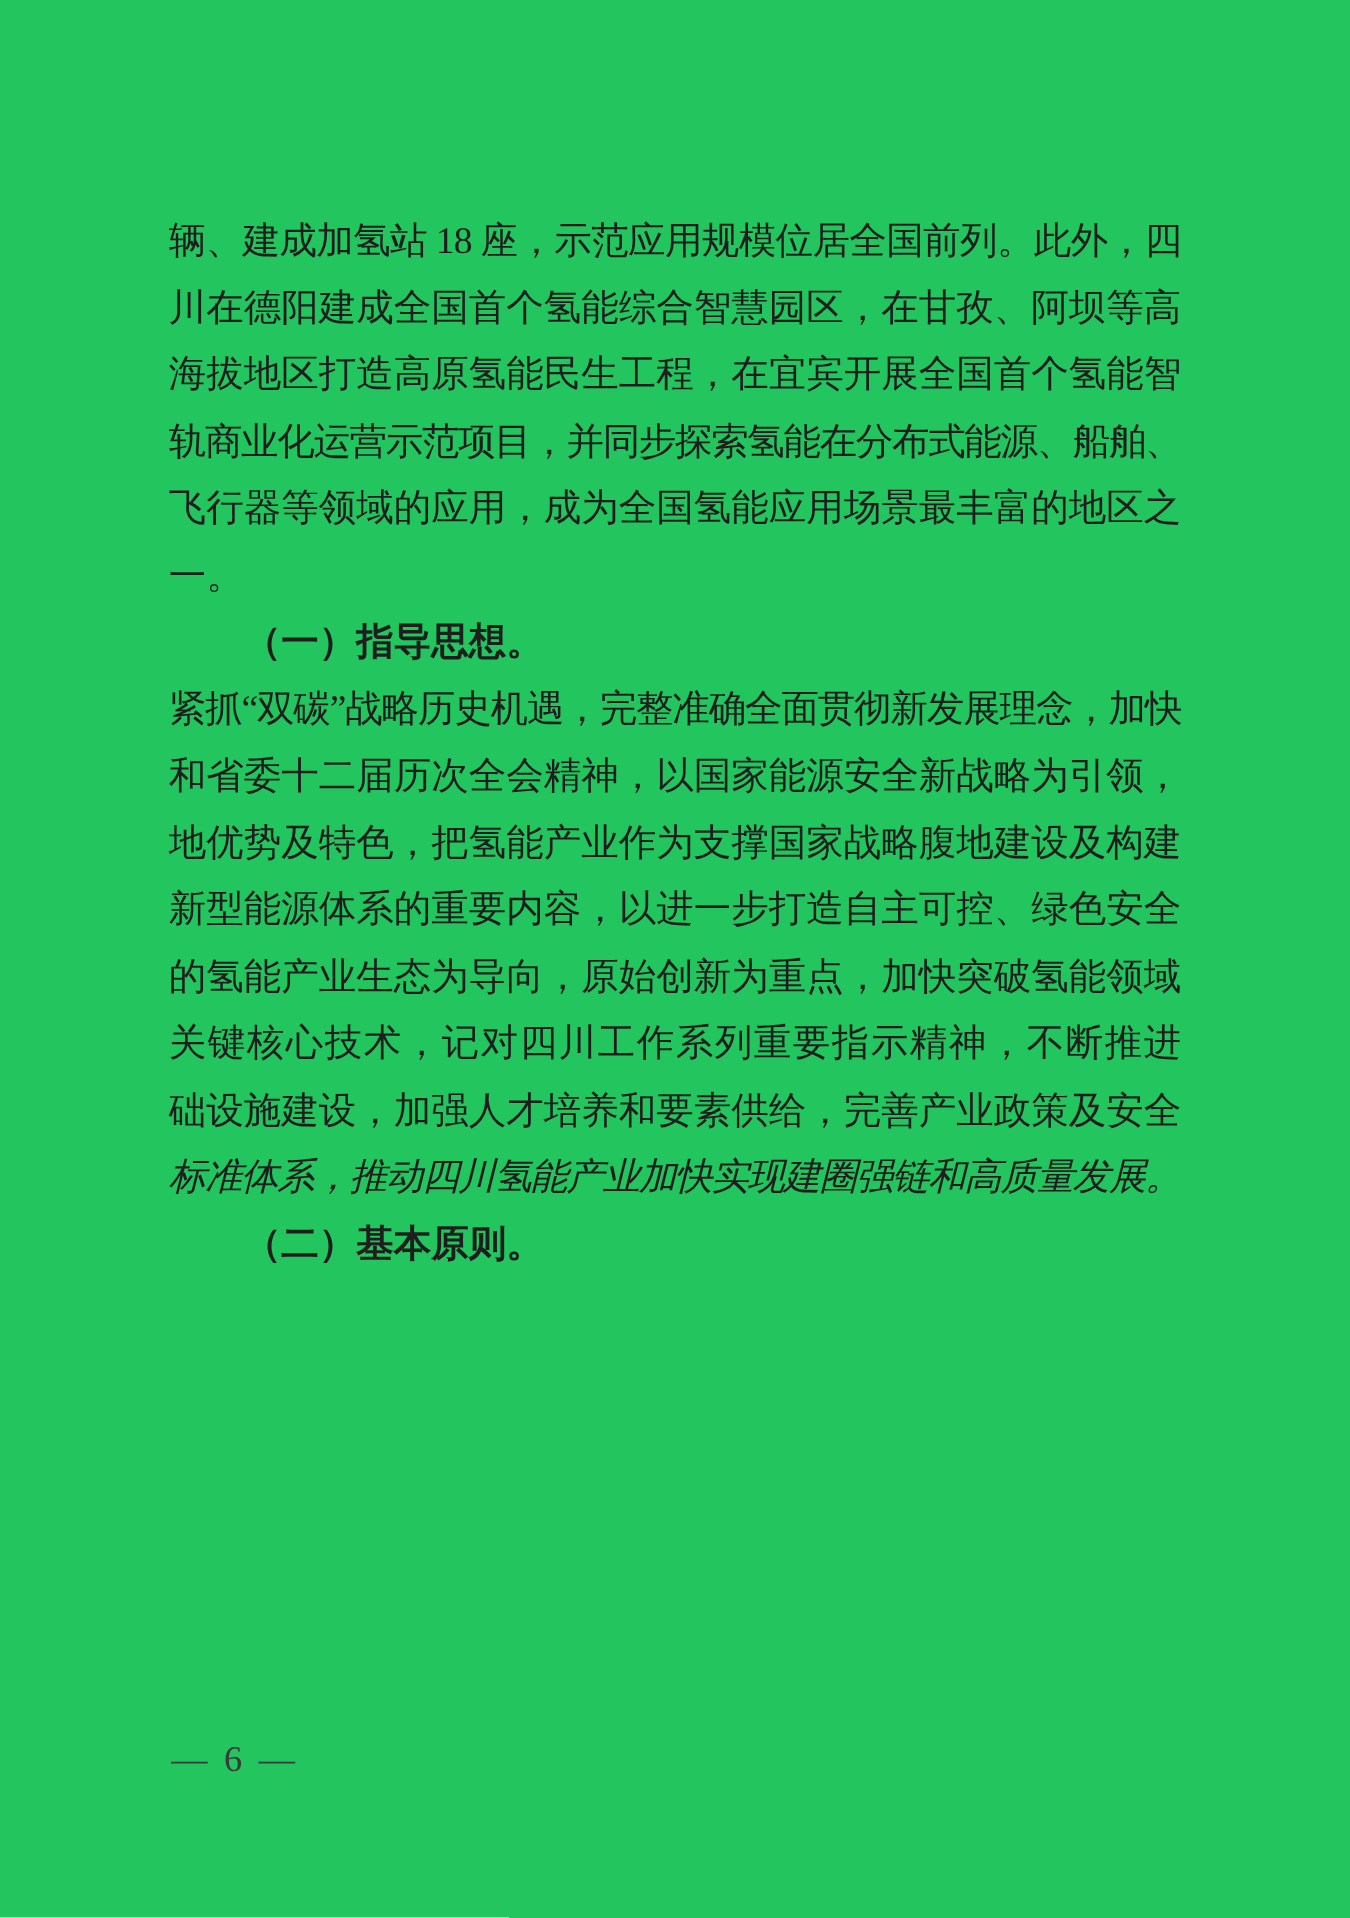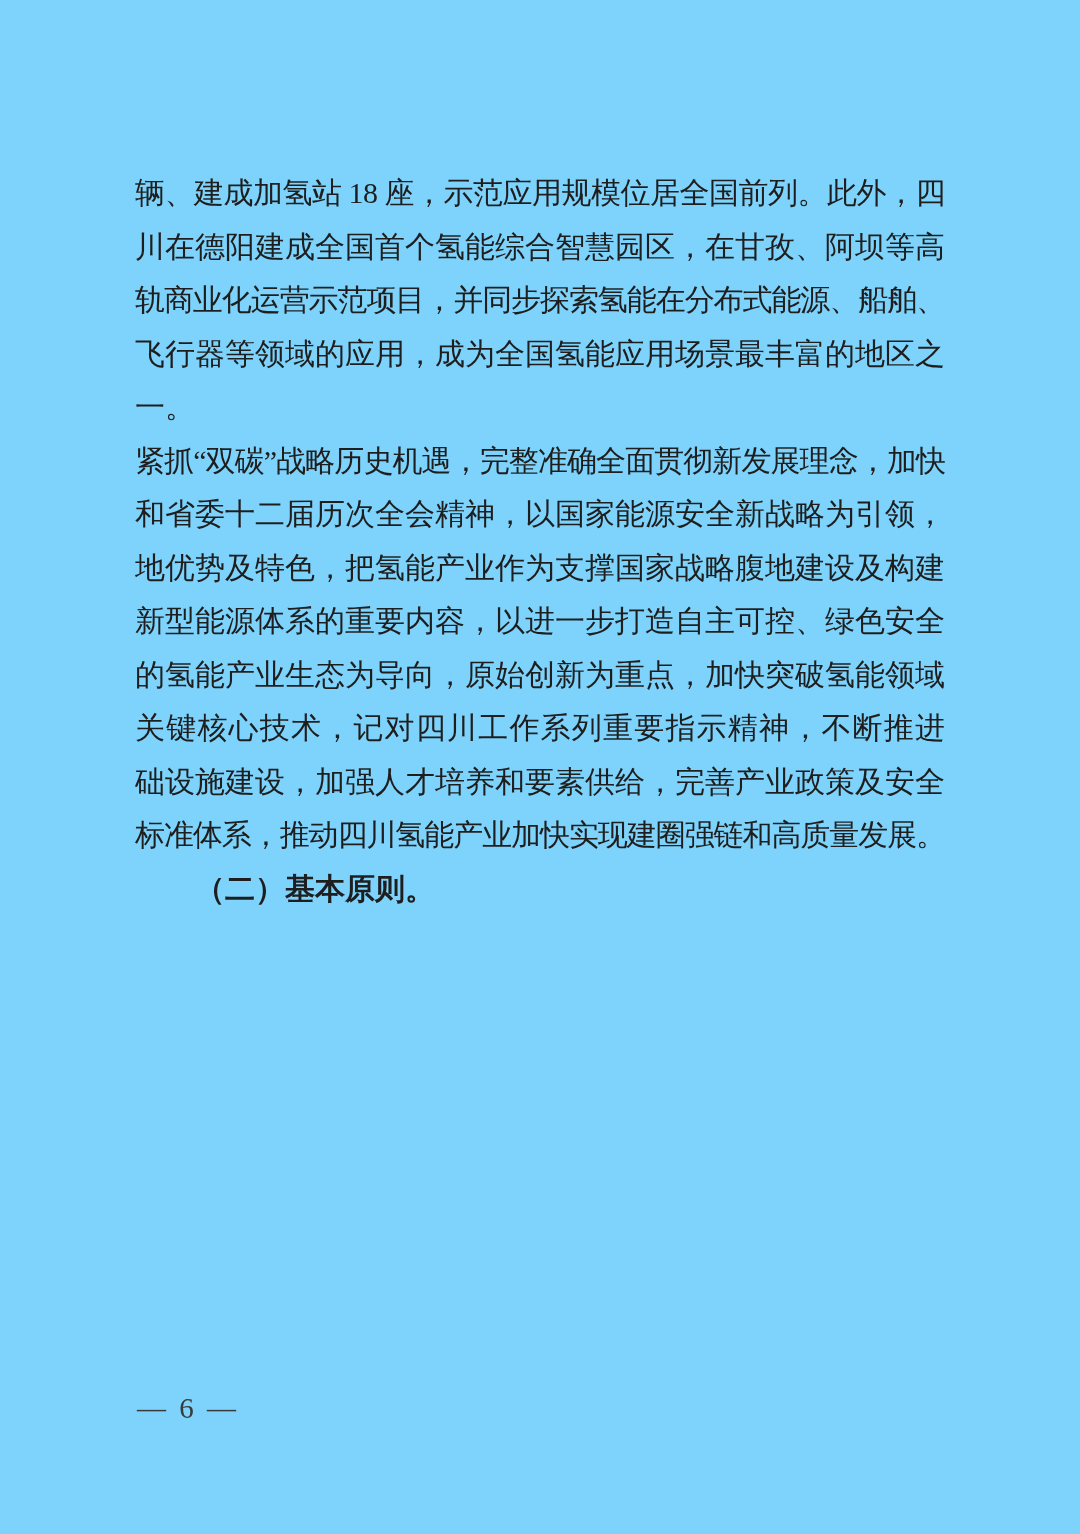--- a/index.html
+++ b/index.html
@@ -4,21 +4,21 @@
 <style>
   html, body {
     margin: 0;
     padding: 0;
     background: #fdfdfc;
   }
   .page {
     position: relative;
     width: 1080px;
     height: 1534px;
-    background: #7dd3fc;
+    background: #22c55e;
     overflow: hidden;
     font-family: "Liberation Serif", serif;
   }
   .doc-body {
     position: absolute;
     left: 135px;
     top: 166px;
     width: 810px;
   }
   .doc-line {
@@ -49,29 +49,31 @@
     word-spacing: 6px;
   }
 </style>
 </head>
 <body>
 
 <div class="page">
   <main class="doc-body" id="doc-body">
       <div class="doc-line j" style="letter-spacing: -0.533333px;">辆、建成加氢站 18 座，示范应用规模位居全国前列。此外，四</div>
       <div class="doc-line j" style="">川在德阳建成全国首个氢能综合智慧园区，在甘孜、阿坝等高</div>
+      <div class="doc-line j" style="">海拔地区打造高原氢能民生工程，在宜宾开展全国首个氢能智</div>
       <div class="doc-line j" style="letter-spacing: -1.10714px;">轨商业化运营示范项目，并同步探索氢能在分布式能源、船舶、</div>
       <div class="doc-line j" style="">飞行器等领域的应用，成为全国氢能应用场景最丰富的地区之</div>
       <div class="doc-line" style="">一。</div>
+      <div class="doc-line heading" style="">　　（一）指导思想。</div>
       <div class="doc-line j" style="letter-spacing: -0.965517px;">紧抓“双碳”战略历史机遇，完整准确全面贯彻新发展理念，加快</div>
       <div class="doc-line j" style="">和省委十二届历次全会精神，以国家能源安全新战略为引领，</div>
       <div class="doc-line j" style="">地优势及特色，把氢能产业作为支撑国家战略腹地建设及构建</div>
       <div class="doc-line j" style="">新型能源体系的重要内容，以进一步打造自主可控、绿色安全</div>
       <div class="doc-line j" style="">的氢能产业生态为导向，原始创新为重点，加快突破氢能领域</div>
       <div class="doc-line j" style="">关键核心技术，记对四川工作系列重要指示精神，不断推进</div>
       <div class="doc-line j" style="">础设施建设，加强人才培养和要素供给，完善产业政策及安全</div>
-      <div class="doc-line j" style="letter-spacing: -1.10714px;">标准体系，推动四川氢能产业加快实现建圈强链和高质量发展。</div>
+      <div class="doc-line j" style="letter-spacing: -1.10714px; font-style: italic;">标准体系，推动四川氢能产业加快实现建圈强链和高质量发展。</div>
       <div class="doc-line heading" style="">　　（二）基本原则。</div>
     </main>
   <footer class="page-footer">
     <span>— 6 —</span>
   </footer>
 </div>
 
 </body></html>

